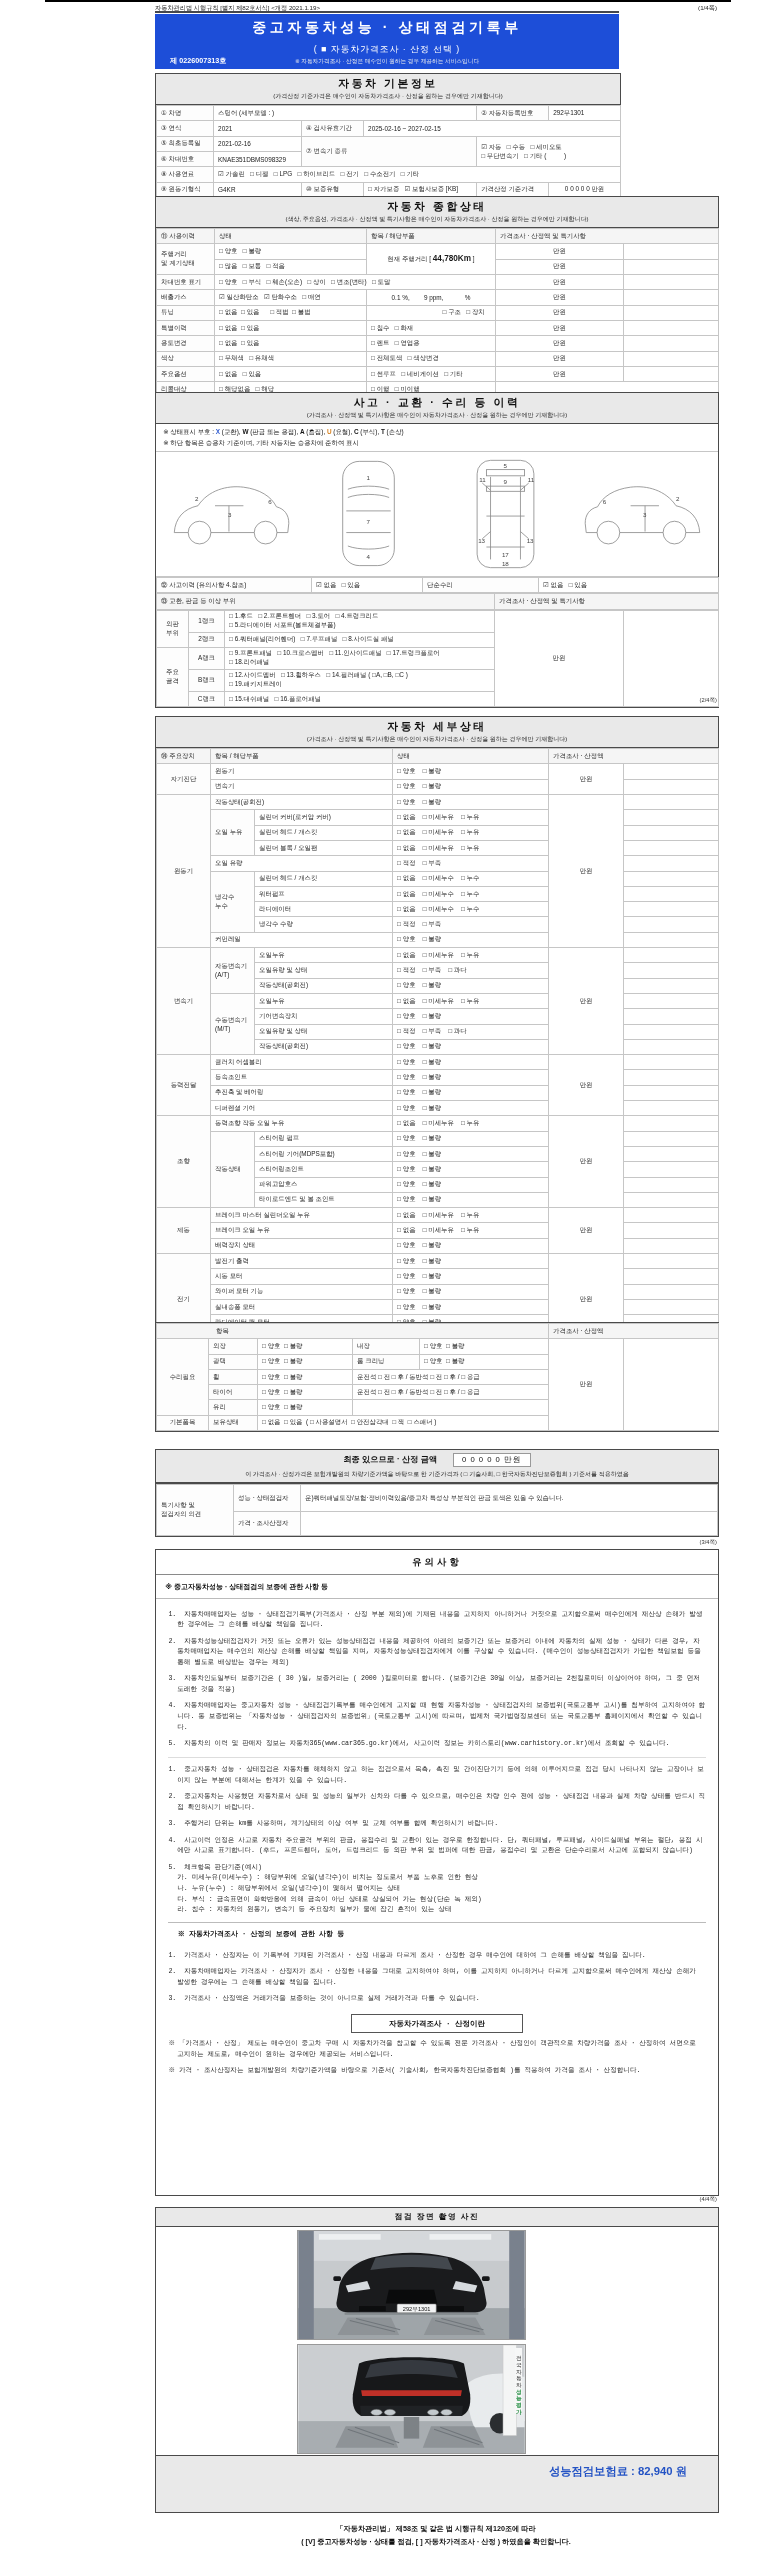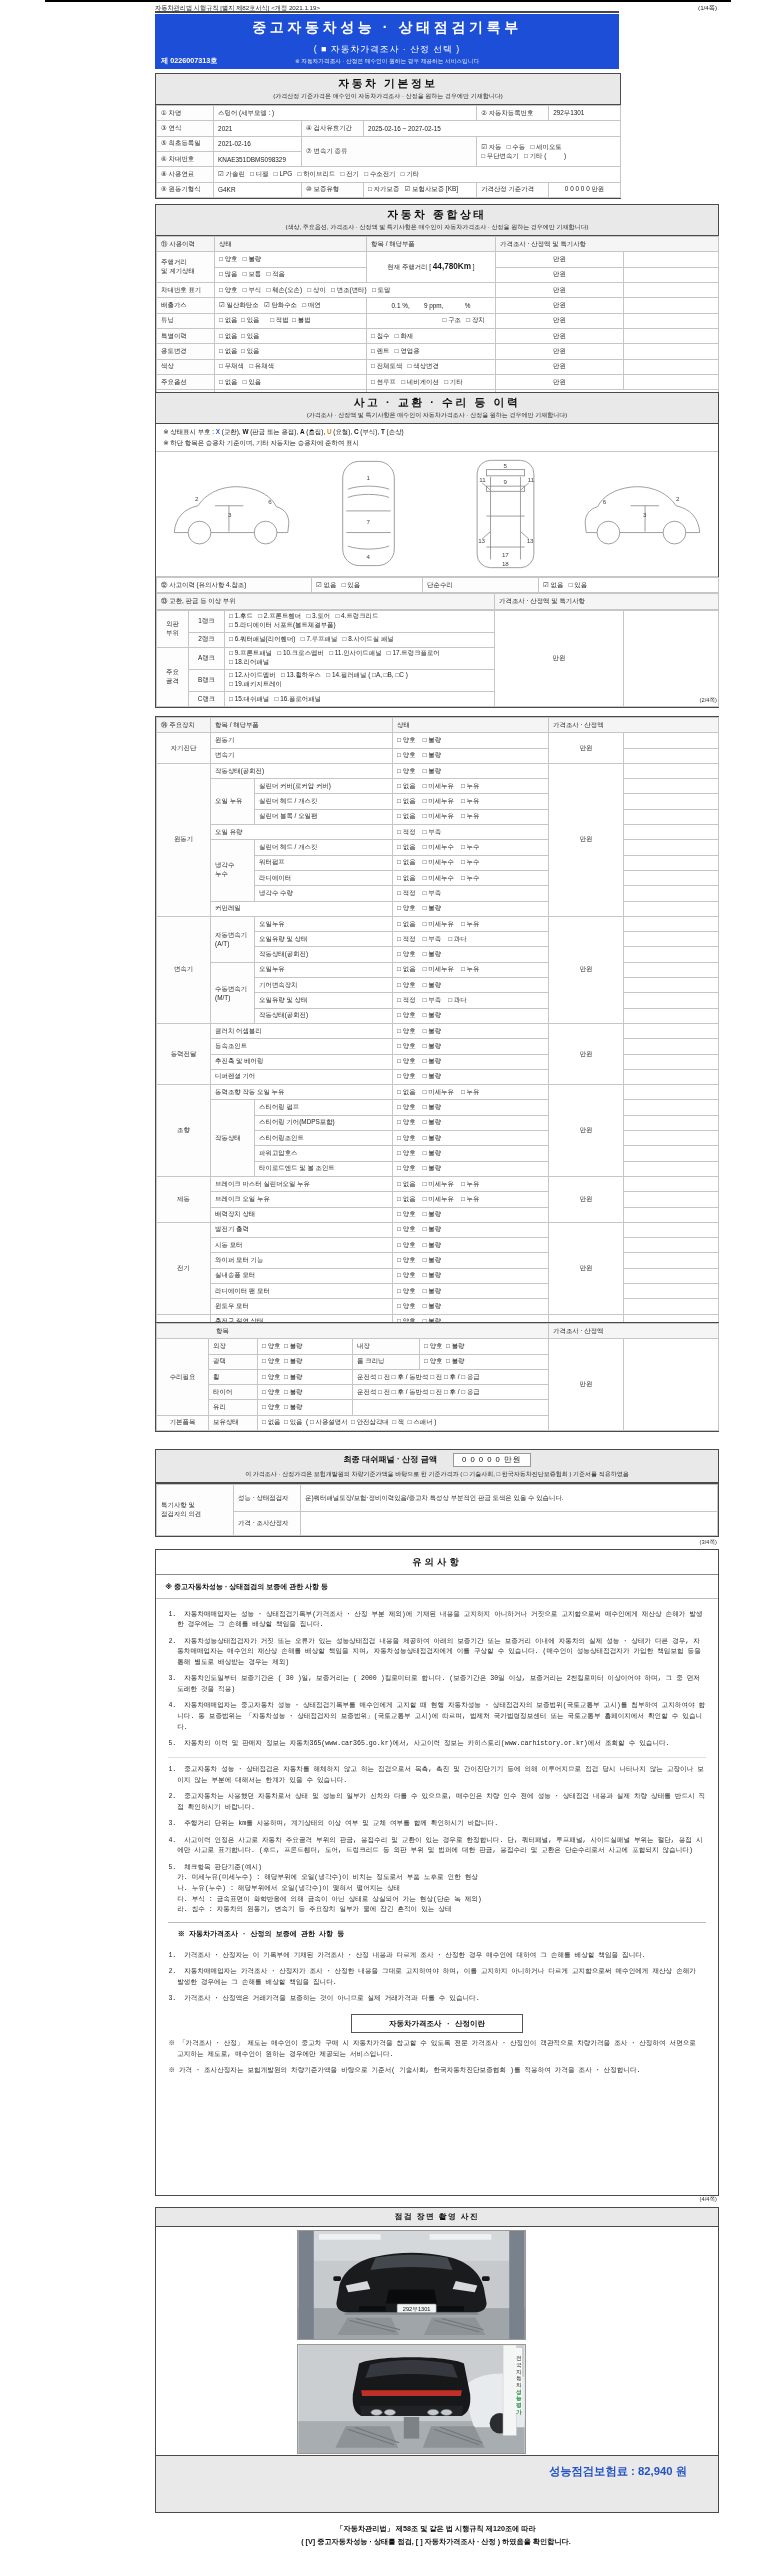--- a/index.html
+++ b/index.html
@@ -8,21 +8,21 @@
   .topline{position:absolute;left:45px;top:0;width:686px;height:1.5px;background:#000;}
   .meta{position:absolute;left:155px;top:3.6px;width:562px;display:flex;justify-content:space-between;
         font-size:6.2px;color:#222;}
   
   .headwrap{position:absolute;left:155px;top:11.3px;width:464px;}
   .cap{height:1.5px;background:#45474c;margin-bottom:1.5px;}
   .hb{background:#1d4ed8;color:#fff;text-align:center;position:relative;padding:4.6px 0 3.1px;}
   .hb .t1{font-size:14px;font-weight:bold;letter-spacing:3.6px;}
   .hb .t2{font-size:8.8px;margin-top:7px;letter-spacing:1px;}
   .hb .t3{font-size:5.7px;margin-top:2.1px;color:#eee;}
-  .hb .docno{position:absolute;left:6px;bottom:3.1px;font-size:7.2px;font-weight:bold;}
+  .hb .docno{position:absolute;left:15px;bottom:3.1px;font-size:7.2px;font-weight:bold;}
   
   .sec{position:absolute;left:155px;border:1px solid #4a4a4a;background:#fff;}
   .w900{width:464px;} .w1090{width:562px;}
   .band{background:#e9e9e9;text-align:center;padding:2.6px 0 3.1px;border-bottom:1px solid #4a4a4a;}
   .band .t{font-size:10.8px;font-weight:bold;letter-spacing:2.6px;color:#111;}
   .band .s{font-size:6px;margin-top:1.5px;color:#222;}
   table.grid{border-collapse:collapse;width:100%;table-layout:fixed;}
   table.grid td{border:0.5px solid #c6c6c6;font-size:6.4px;padding:1.5px 4.1px;vertical-align:middle;color:#1a1a1a;height:11.3px;}
   table.grid tr.hrow td{background:#f5f5f5;font-size:6.4px;}
   td.lab{background:#fdfdfd;}
@@ -133,21 +133,21 @@
         <td>G4KR</td>
         <td class="lab">⑩ 보증유형</td>
         <td class="pw">□ 자가보증   ☑ 보험사보증 [KB]</td>
         <td class="lab">가격산정 기준가격</td>
         <td class="ctr">0 0 0 0 0 만원</td>
       </tr>
     </tbody>
       </table>
   </section>
 
-  <section class="sec w1090" style="top:204px">
+  <section class="sec w1090" style="top:196px">
     <div class="band">
       <div class="t">자동차 종합상태</div>
       <div class="s">(색상, 주요옵션, 가격조사 · 산정액 및 특기사항은 매수인이 자동차가격조사 · 산정을 원하는 경우에만 기재합니다)</div>
     </div>
     <table class="grid">
       <colgroup>
           <col style="width:58px">
           <col style="width:152px">
           <col style="width:129px">
           <col style="width:128px">
@@ -360,20 +360,24 @@
         <td class="lab ctr">C랭크</td>
         <td class="pw">□ 15.대쉬패널   □ 16.플로어패널</td>
       </tr>
     </tbody>
       </table>
   </section>
 
   <div class="pgmark" style="top:697px">(2/4쪽)</div>
 
   <section class="sec w1090" style="top:716px">
+    <div class="band">
+      <div class="t">자동차 세부상태</div>
+      <div class="s">(가격조사 · 산정액 및 특기사항은 매수인이 자동차가격조사 · 산정을 원하는 경우에만 기재합니다)</div>
+    </div>
     <table class="grid">
       <colgroup>
           <col style="width:54px">
           <col style="width:44px">
           <col style="width:138px">
           <col style="width:156px">
           <col style="width:75px">
           <col style="width:95px">
         </colgroup>
       <tbody id="detail-body">
@@ -673,21 +677,21 @@
       <tr>
         <td class="lab ctr">기본품목</td>
         <td class="lab">보유상태</td>
         <td colspan="3" class="pw">□ 없음  □ 있음  ( □ 사용설명서  □ 안전삼각대  □ 잭  □ 스패너 )</td>
       </tr>
     </tbody>
       </table>
   </section>
 
   <div class="fband" style="top:1449px">
-    <span class="l1">최종 대쉬패널 · 산정 금액</span>
+    <span class="l1">최종 있으므로 · 산정 금액</span>
     <span class="val">0 0 0 0 0 만원</span>
     <div class="l2">이 가격조사 · 산정가격은 보험개발원의 차량기준가액을 바탕으로 한 기준가격과 ( □ 기술사회, □ 한국자동차진단보증협회 ) 기준서를 적용하였음</div>
   </div>
 
   <section class="sec w1090" style="top:1483px">
     <table class="grid">
       <colgroup>
           <col style="width:77px">
           <col style="width:67px">
           <col style="width:417px">

